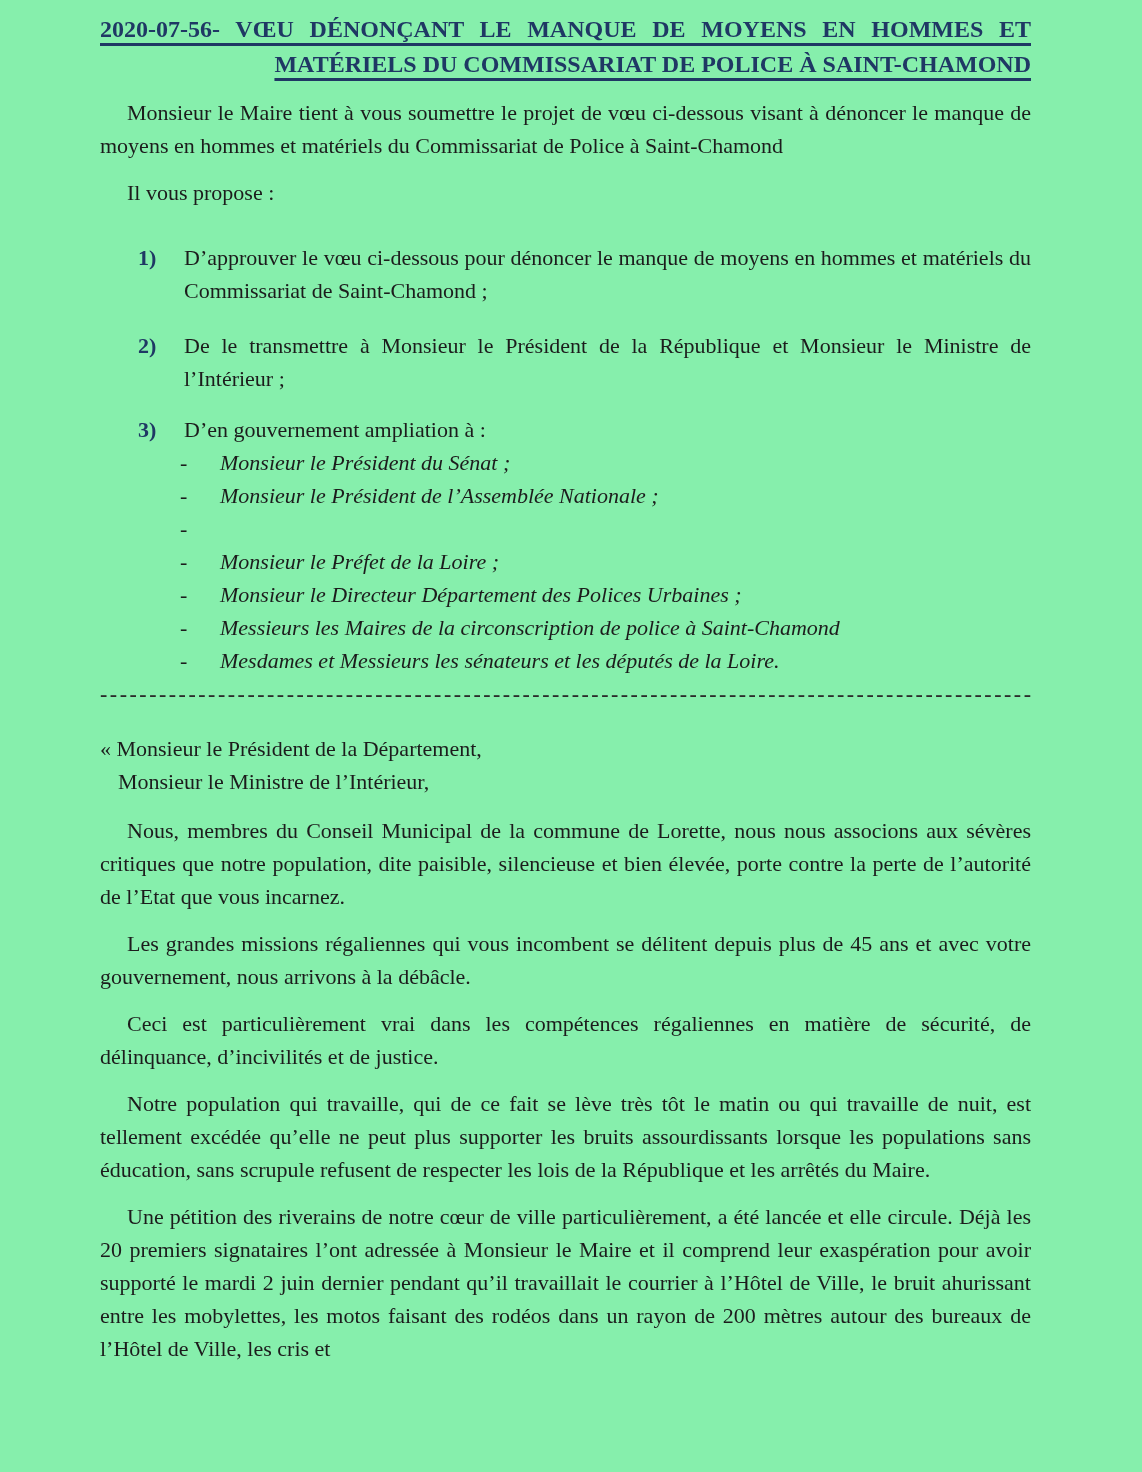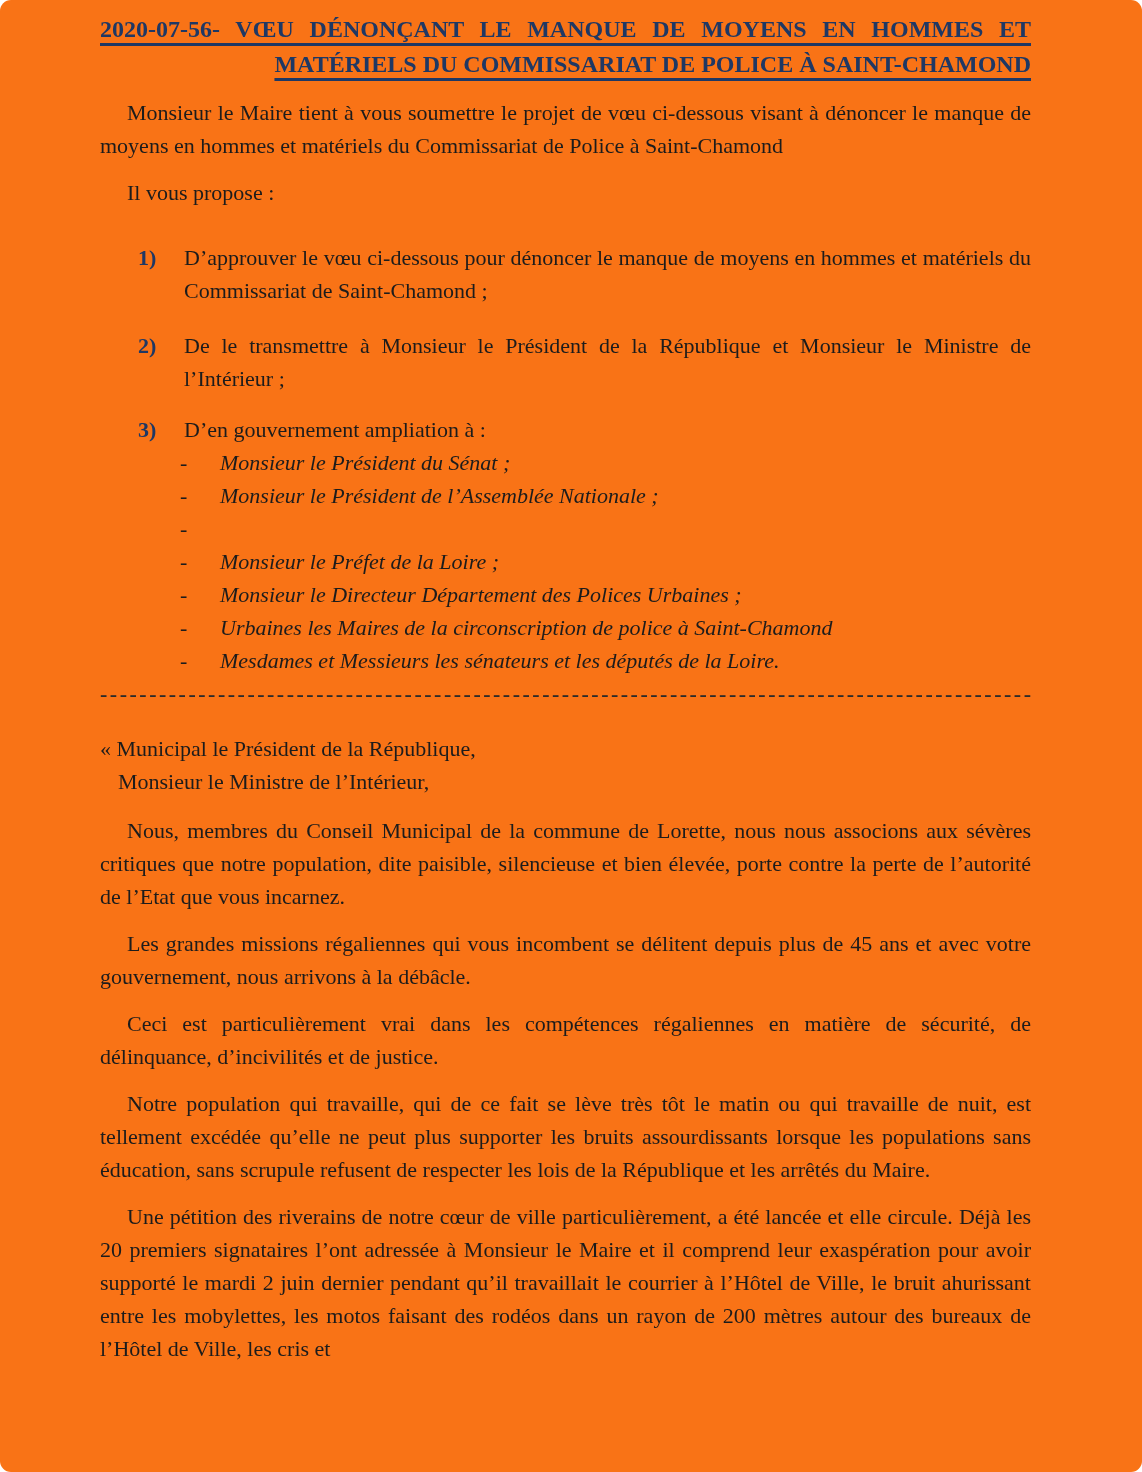--- a/index.html
+++ b/index.html
@@ -2,27 +2,26 @@
 <html lang="fr"><head>
 <meta charset="utf-8">
 <style>
   html, body { margin: 0; padding: 0; background: #ffffff; }
   .page {
     position: relative;
     width: 1142px;
     height: 1472px;
     box-sizing: border-box;
     padding: 12px 111px 0 100px;
-    background: #f97316;
+    background: #86efac;
     overflow: hidden;
     font-family: "Liberation Serif", "DejaVu Serif", serif;
     font-size: 22px;
     line-height: 33px;
     color: #1c1c1c;
-    border-radius: 11px;
   }
   .title {
     margin: 0 0 14px 0;
     font-size: 24px;
     line-height: 35px;
     font-weight: bold;
     color: #1f3864;
   }
   .title-line {
     text-decoration: underline;
@@ -125,32 +124,32 @@
     <div class="sub-item">
       <span class="dash">-</span>
       <span class="sub-text">Monsieur le Préfet de la Loire ;</span>
     </div>
     <div class="sub-item">
       <span class="dash">-</span>
       <span class="sub-text">Monsieur le Directeur Département des Polices Urbaines ;</span>
     </div>
     <div class="sub-item">
       <span class="dash">-</span>
-      <span class="sub-text">Urbaines les Maires de la circonscription de police à Saint-Chamond</span>
+      <span class="sub-text">Messieurs les Maires de la circonscription de police à Saint-Chamond</span>
     </div>
     <div class="sub-item">
       <span class="dash">-</span>
       <span class="sub-text">Mesdames et Messieurs les sénateurs et les députés de la Loire.</span>
     </div>
   </div>
 
   <div class="separator">------------------------------------------------------------------------------------------------------------------------</div>
 
   <div class="salut-block">
-    <p class="salut">« Municipal le Président de la République,</p>
+    <p class="salut">« Monsieur le Président de la Département,</p>
     <p class="salut indented">Monsieur le Ministre de l’Intérieur,</p>
   </div>
 
   <p class="para">Nous, membres du Conseil Municipal de la commune de Lorette, nous nous associons aux sévères critiques que notre population, dite paisible, silencieuse et bien élevée, porte contre la perte de l’autorité de l’Etat que vous incarnez.</p>
   <p class="para">Les grandes missions régaliennes qui vous incombent se délitent depuis plus de 45 ans et avec votre gouvernement, nous arrivons à la débâcle.</p>
   <p class="para">Ceci est particulièrement vrai dans les compétences régaliennes en matière de sécurité, de délinquance, d’incivilités et de justice.</p>
   <p class="para">Notre population qui travaille, qui de ce fait se lève très tôt le matin ou qui travaille de nuit, est tellement excédée qu’elle ne peut plus supporter les bruits assourdissants lorsque les populations sans éducation, sans scrupule refusent de respecter les lois de la République et les arrêtés du Maire.</p>
   <p class="para">Une pétition des riverains de notre cœur de ville particulièrement, a été lancée et elle circule. Déjà les 20 premiers signataires l’ont adressée à Monsieur le Maire et il comprend leur exaspération pour avoir supporté le mardi 2 juin dernier pendant qu’il travaillait le courrier à l’Hôtel de Ville, le bruit ahurissant entre les mobylettes, les motos faisant des rodéos dans un rayon de 200 mètres autour des bureaux de l’Hôtel de Ville, les cris et</p>
 
 </div>

